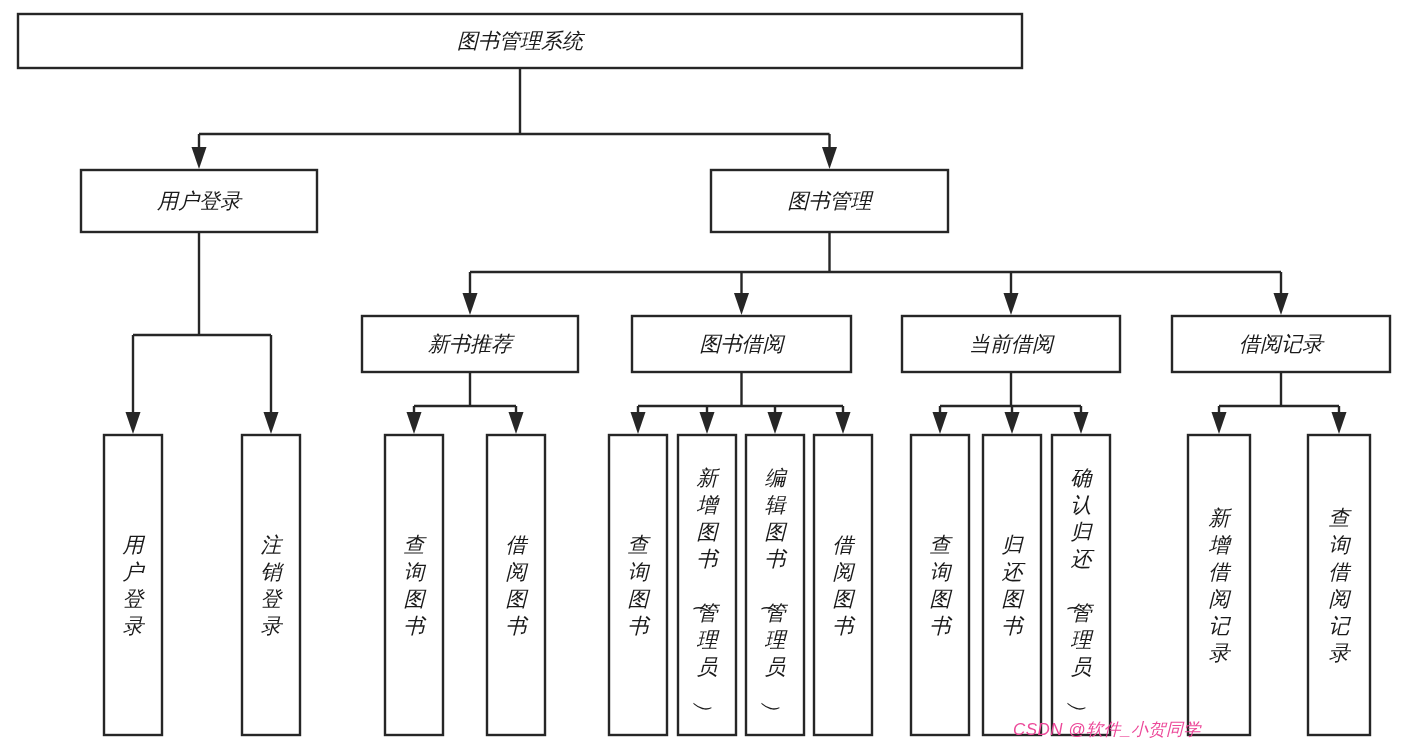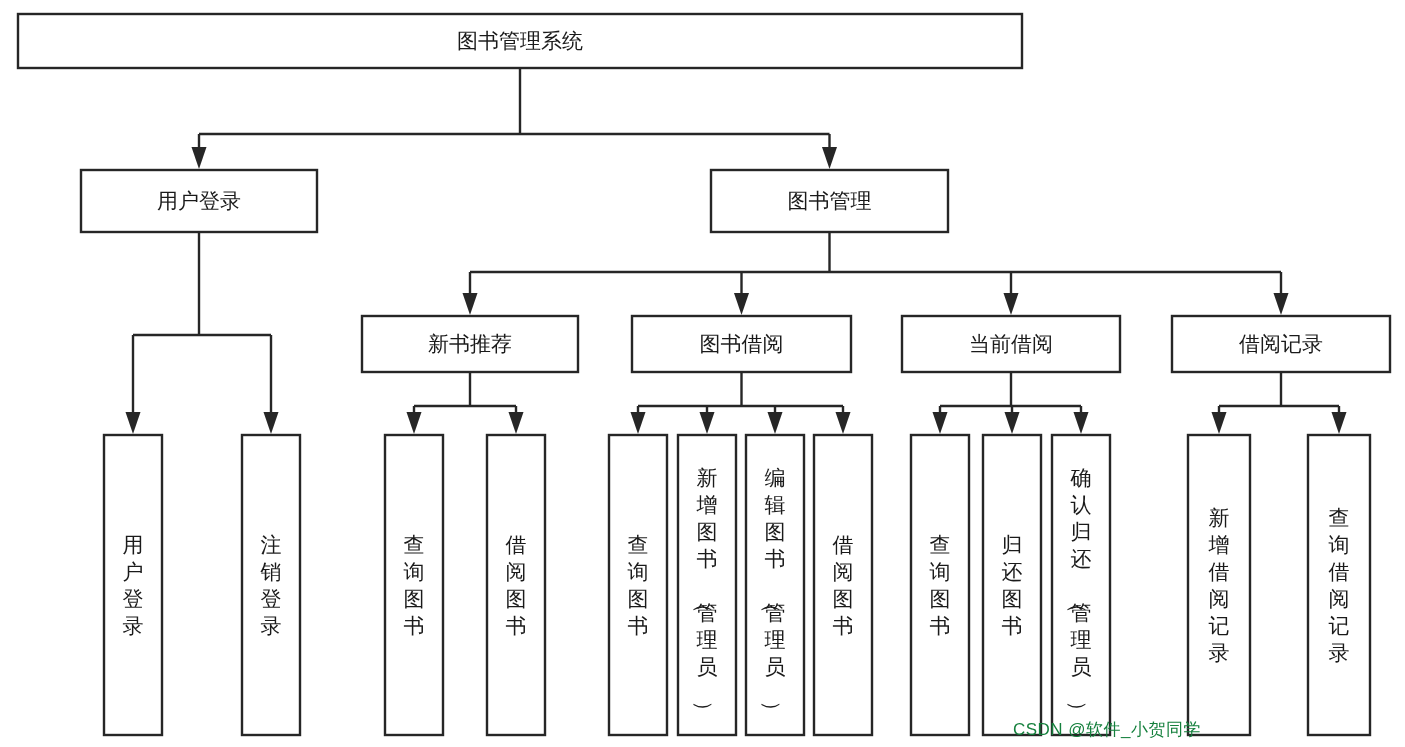--- a/index.html
+++ b/index.html
@@ -12,20 +12,21 @@
     width: 1405px;
     height: 747px;
     font-family: "Liberation Sans", "DejaVu Sans", sans-serif;
     overflow: hidden;
     position: relative;
   }
   #diagram-root {
     position: relative;
     width: 1209px;
     height: 747px;
+    font-style: italic;
   }
   svg.flow {
     display: block;
     width: 1405px;
     height: 747px;
   }
   .node-box {
     fill: #ffffff;
     stroke: #262626;
     stroke-width: 2.4;
@@ -52,21 +53,21 @@
     font-size: 21px;
     fill: #1a1a1a;
     text-anchor: middle;
   }
   .watermark {
     position: absolute;
     right: 8px;
     bottom: 6px;
     font-family: "Liberation Sans", "DejaVu Sans", sans-serif;
     font-size: 17px;
-    color: #15803d;
+    color: #ec4899;
     letter-spacing: 0.5px;
     white-space: nowrap;
     user-select: none;
   }
 </style>
 </head>
 <body>
 
 <div id="diagram-root">
   <svg class="flow" viewBox="0 0 1405 747" xmlns="http://www.w3.org/2000/svg">

